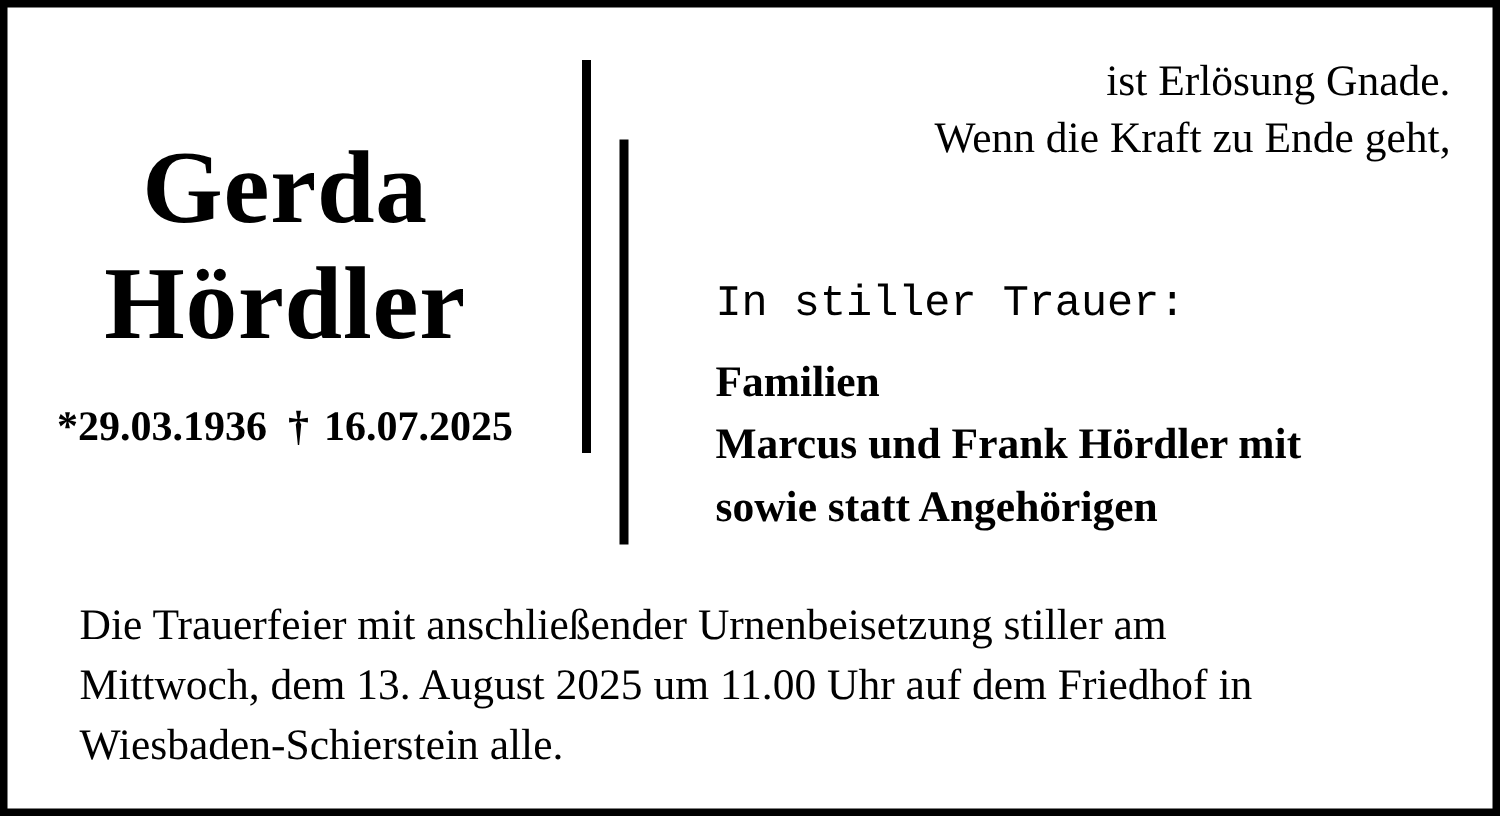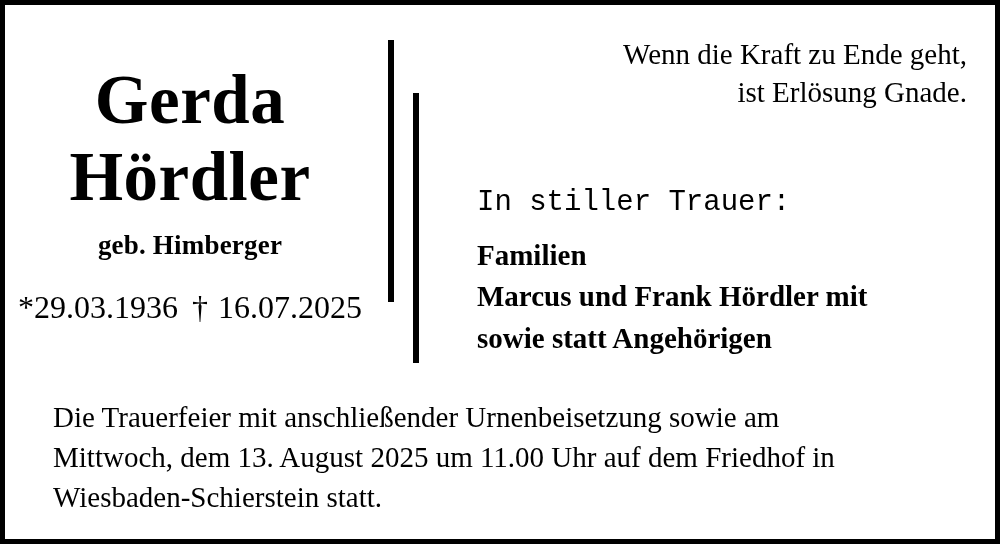--- a/index.html
+++ b/index.html
@@ -48,23 +48,24 @@
     line-height: 1.12;
     letter-spacing: 0.5px;
   }
   .maiden-name {
     font-weight: bold;
     font-size: 27px;
     margin-top: 14px;
     letter-spacing: 0.2px;
   }
   .life-dates {
-    font-size: 32px;
+    font-size: 28px;
     margin-top: 28px;
     white-space: nowrap;
+    font-weight: bold;
   }
   .dagger {
     margin: 0 10px 0 14px;
   }
 
   
   .rule {
     position: absolute;
     background: #000000;
     width: 6px;
@@ -124,45 +125,44 @@
 </head>
 <body>
 
 <div class="obituary">
 
   <div class="upper">
 
     <div class="name-block">
       <div class="given-name">Gerda</div>
       <div class="family-name">Hördler</div>
-      <div class="maiden-name">geb. Himberger</div>
       <div class="life-dates">
         <span>*</span><span>29.03.1936</span><span class="dagger">†</span><span>16.07.2025</span>
       </div>
     </div>
 
     <div class="rule rule-left"></div>
     <div class="rule rule-right"></div>
 
     <div class="right-block">
       <div class="verse">
+        <div>ist Erlösung Gnade.</div>
         <div>Wenn die Kraft zu Ende geht,</div>
-        <div>ist Erlösung Gnade.</div>
       </div>
       <div class="mourners">
         <div class="mourners-intro">In stiller Trauer:</div>
         <div class="mourners-list">
           <div>Familien</div>
           <div>Marcus und Frank Hördler mit</div>
           <div>sowie statt Angehörigen</div>
         </div>
       </div>
     </div>
 
   </div>
 
   <div class="ceremony">
-    <div>Die Trauerfeier mit anschließender Urnenbeisetzung sowie am</div>
+    <div>Die Trauerfeier mit anschließender Urnenbeisetzung stiller am</div>
     <div>Mittwoch, dem 13. August 2025 um 11.00 Uhr auf dem Friedhof in</div>
-    <div>Wiesbaden-Schierstein statt.</div>
+    <div>Wiesbaden-Schierstein alle.</div>
   </div>
 
 </div>
 
 </body></html>

